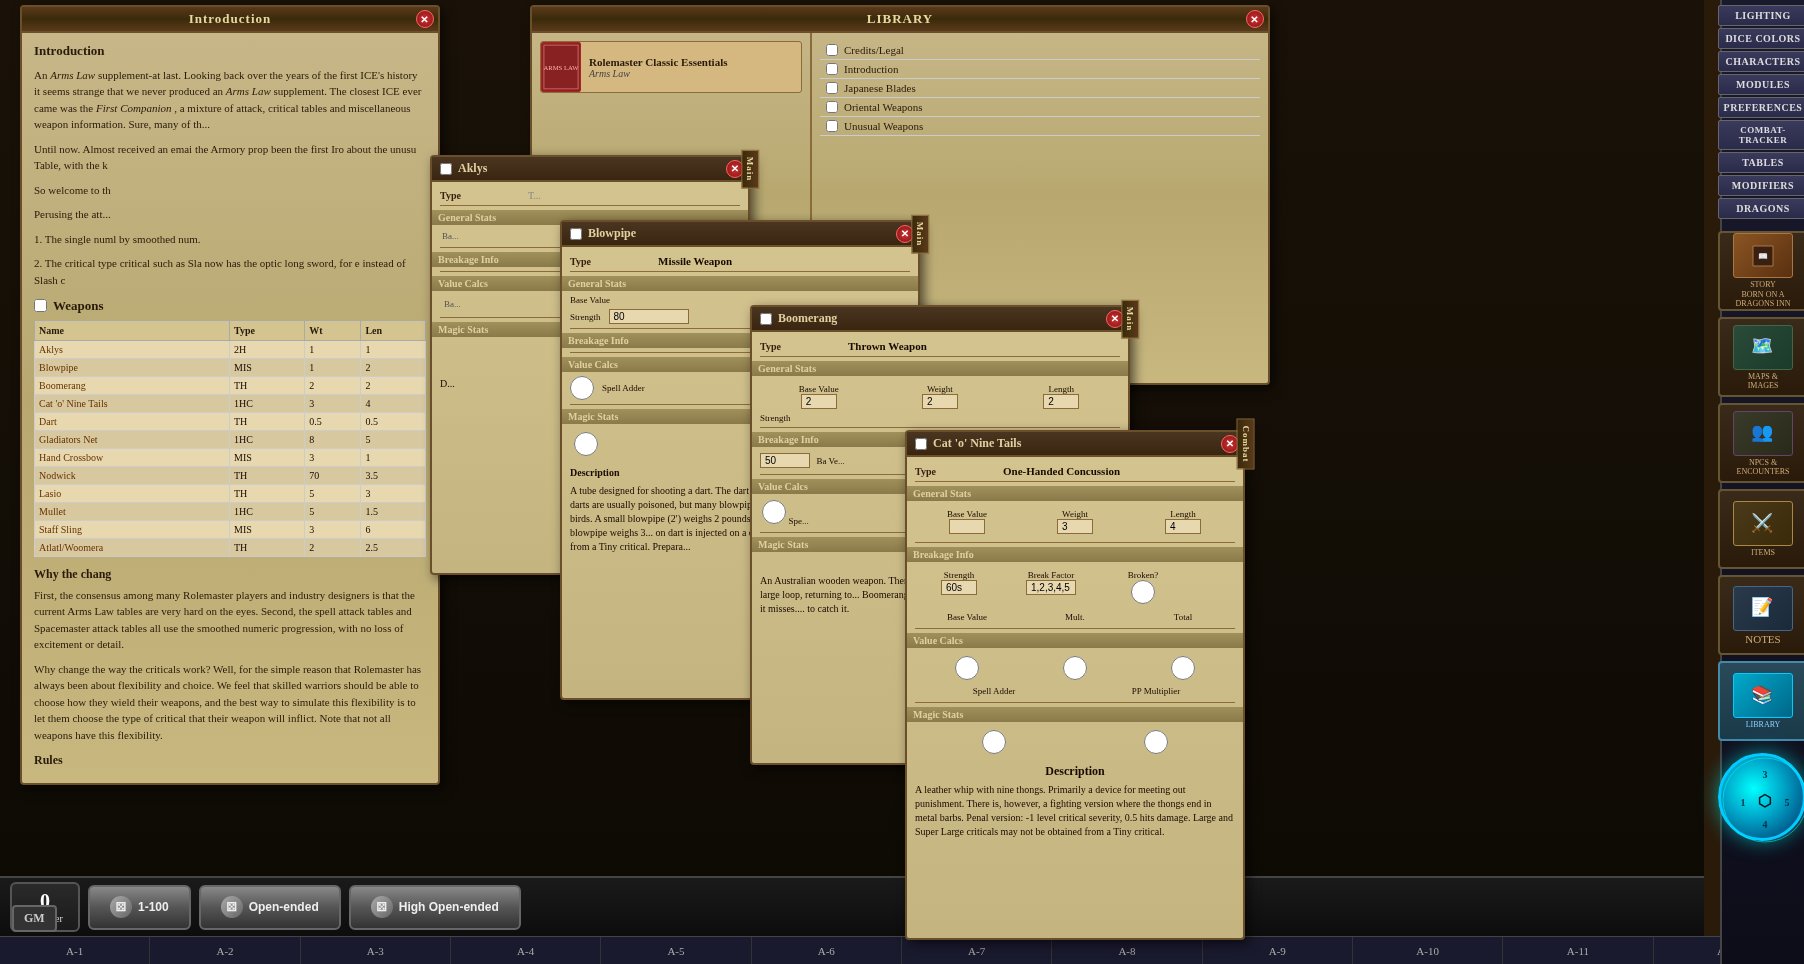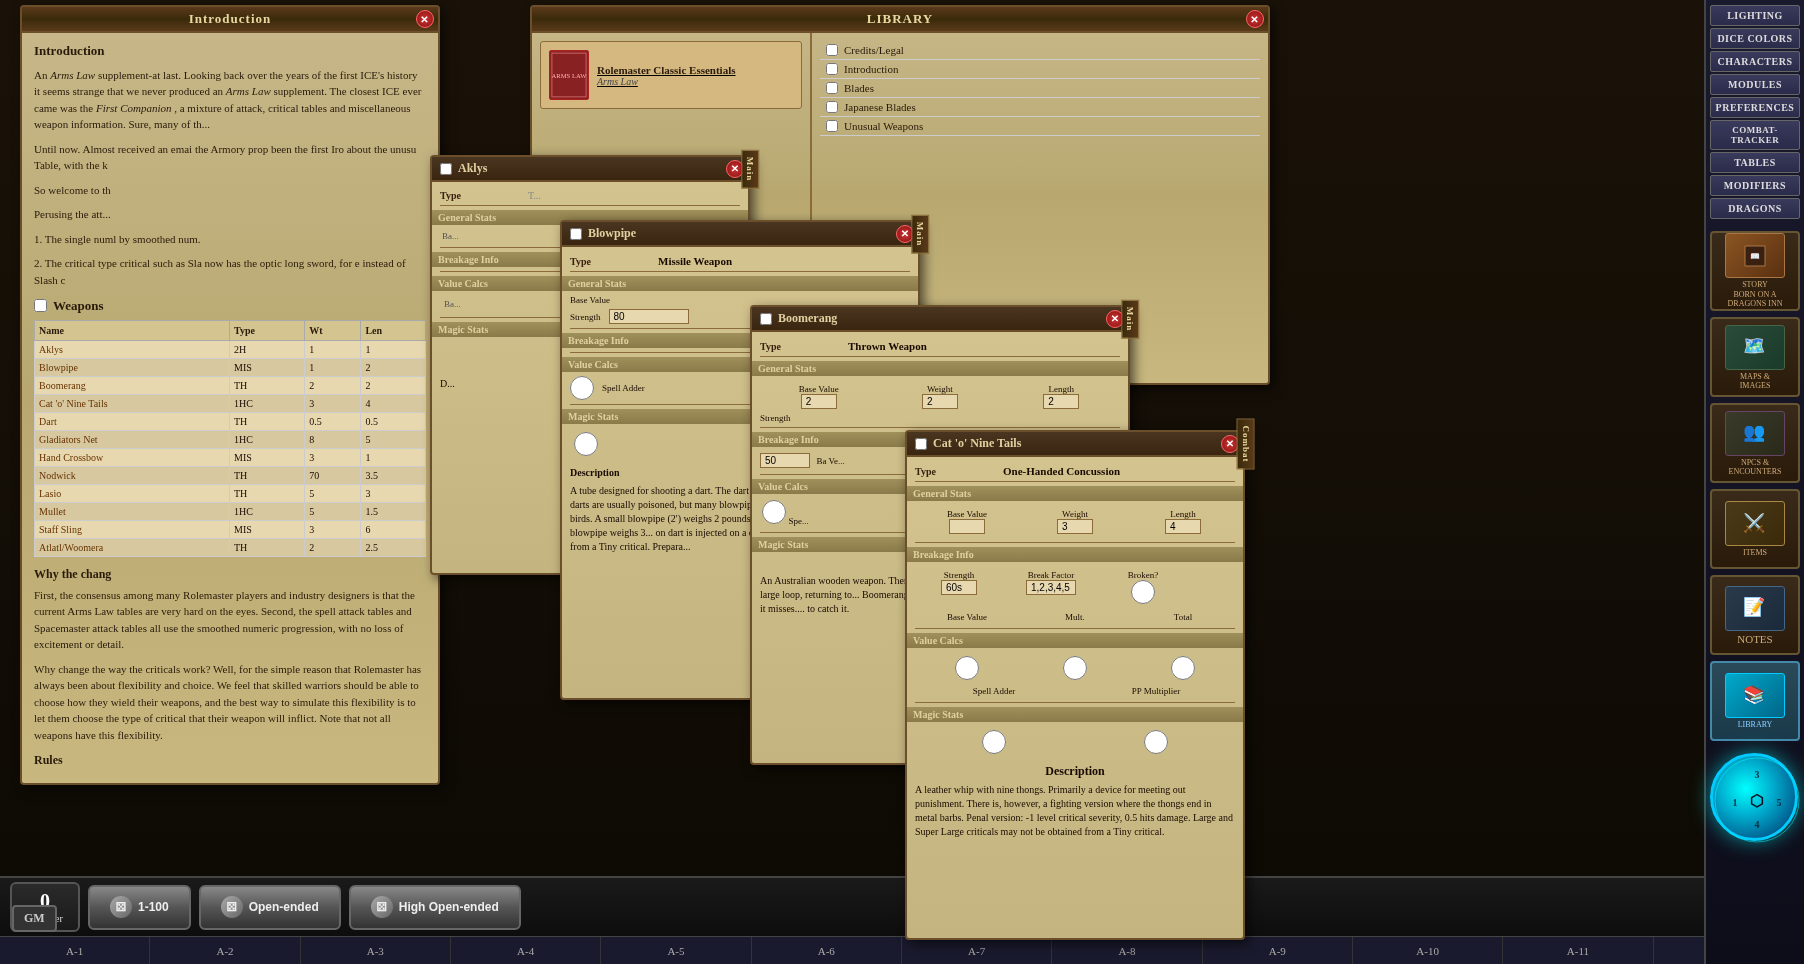--- a/index.html
+++ b/index.html
@@ -34,21 +34,21 @@
       display: flex;
       align-items: center;
       justify-content: center;
     }
 
     
     .right-sidebar {
       position: absolute;
       right: 0;
       top: 0;
-      width: 100px;
+      width: 84px;
       height: 964px;
       background: linear-gradient(180deg, #1a1a2e 0%, #0d0d1a 100%);
       border-left: 2px solid #444;
       display: flex;
       flex-direction: column;
       align-items: center;
       padding-top: 5px;
       gap: 2px;
       z-index: 100;
     }
@@ -188,26 +188,25 @@
     }
     .library-left {
       width: 280px;
       padding: 8px;
       border-right: 2px solid #8b6b3a;
     }
     .library-book {
       display: flex;
       align-items: center;
       gap: 8px;
-      padding: 8px;
+      padding: 0;
       border: 1px solid #8b6b3a;
       border-radius: 3px;
       background: #d4b880;
       margin-bottom: 4px;
-      text-decoration: underline;
     }
     .book-cover {
       width: 40px;
       height: 50px;
       background: linear-gradient(135deg, #cc3333 0%, #881111 100%);
       border: 1px solid #aa2222;
       border-radius: 2px;
       display: flex;
       align-items: center;
       justify-content: center;
@@ -550,25 +549,25 @@
           <div class="library-item">
             <input type="checkbox" style="">
             <span>Credits/Legal</span>
           </div>
           <div class="library-item">
             <input type="checkbox" style="">
             <span>Introduction</span>
           </div>
           <div class="library-item">
             <input type="checkbox" style="">
-            <span>Blades</span>
+            <span>Japanese Blades</span>
           </div>
           <div class="library-item">
             <input type="checkbox" style="">
-            <span>Japanese Blades</span>
+            <span>Oriental Weapons</span>
           </div>
           <div class="library-item">
             <input type="checkbox" style="">
             <span>Unusual Weapons</span>
           </div>
         </div>
     </div>
   </div>
 </div>
 

